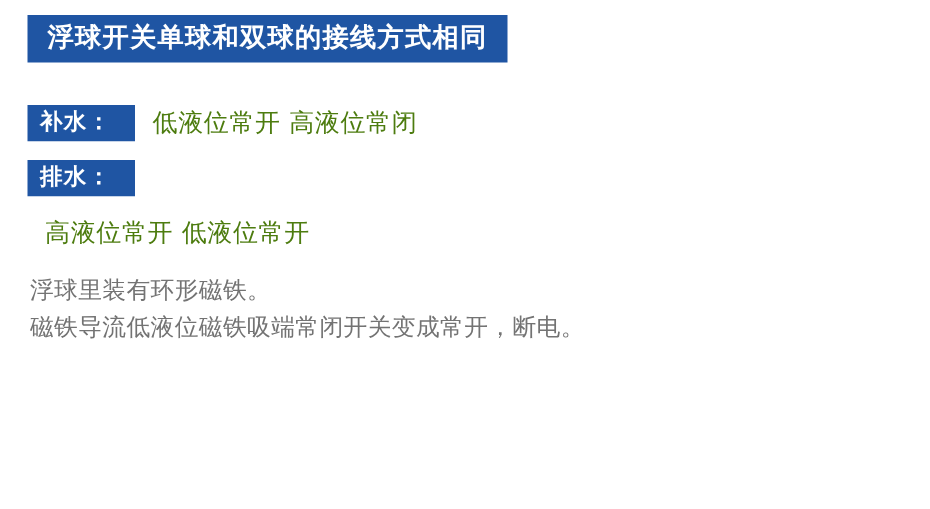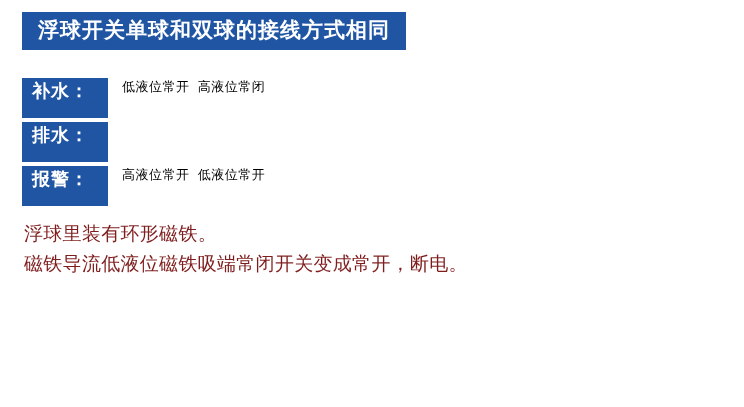--- a/index.html
+++ b/index.html
@@ -42,58 +42,59 @@
 
   
   .modes {
     position: absolute;
     left: 22px;
     top: 78px;
     width: 700px;
   }
   .mode-row {
     display: flex;
+    align-items: center;
     height: 40px;
     margin-bottom: 4px;
-    font-family: Liberation Mono, monospace;
   }
   .mode-tag {
     background: #1f55a3;
     color: #ffffff;
     font-size: 18px;
     font-weight: bold;
     letter-spacing: 1px;
     padding: 5px 10px 6px 10px;
     line-height: 1;
     min-width: 86px;
     box-sizing: border-box;
     text-align: left;
     white-space: nowrap;
   }
   .mode-text {
-    color: #000000;
-    font-size: 13px;
+    color: #4d7c0f;
+    font-size: 20px;
     margin-left: 14px;
     white-space: nowrap;
     letter-spacing: 0.5px;
   }
 
   
   .body-text {
     position: absolute;
     left: 24px;
     top: 218px;
     width: 706px;
   }
   .body-line {
-    color: #7f1d1d;
+    color: #737373;
     font-size: 19px;
     line-height: 30px;
     white-space: nowrap;
     letter-spacing: 0.3px;
+    font-family: Liberation Mono, monospace;
   }
 </style>
 </head>
 <body>
 
 <div class="page">
 
   <div class="title-wrap">
     <div class="title-box">浮球开关单球和双球的接线方式相同</div>
   </div>
@@ -103,21 +104,20 @@
     <div class="mode-row">
       <div class="mode-tag">补水：</div>
       <div class="mode-text">低液位常开 高液位常闭</div>
     </div>
 
     <div class="mode-row">
       <div class="mode-tag">排水：</div>
     </div>
 
     <div class="mode-row">
-      <div class="mode-tag">报警：</div>
       <div class="mode-text">高液位常开 低液位常开</div>
     </div>
 
   </div>
 
   <div class="body-text">
     <div class="body-line">浮球里装有环形磁铁。</div>
     <div class="body-line">磁铁导流低液位磁铁吸端常闭开关变成常开，断电。</div>
   </div>
 

